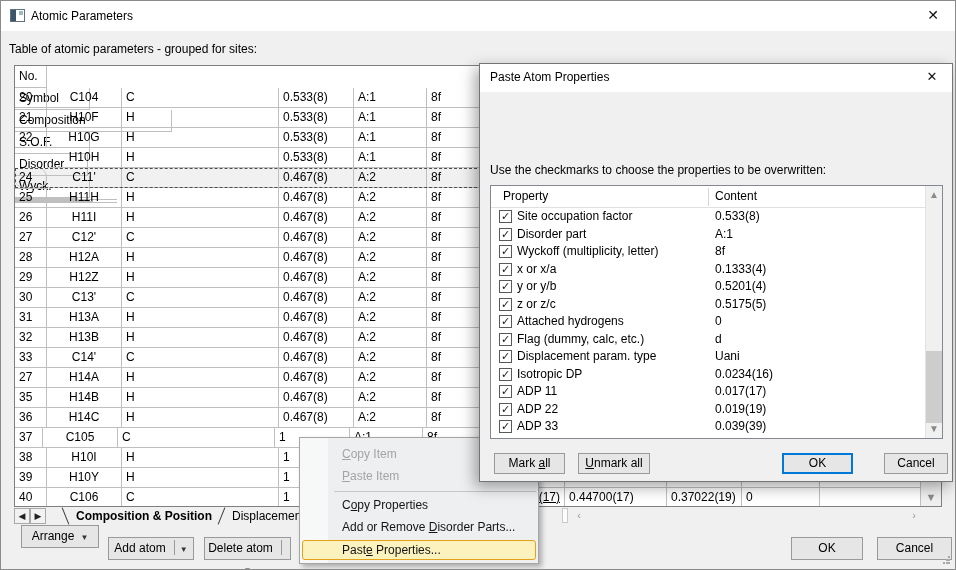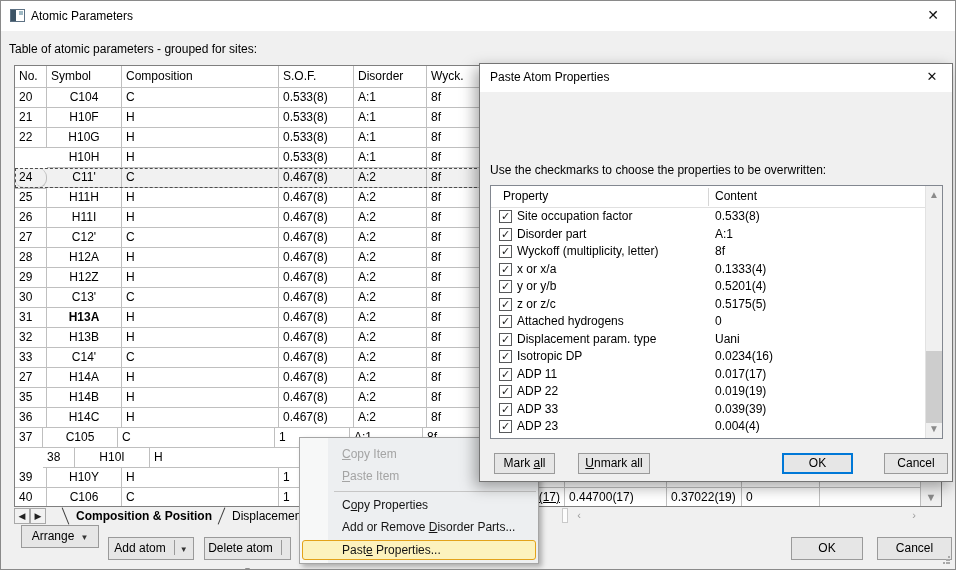--- a/index.html
+++ b/index.html
@@ -9,21 +9,21 @@
   
   .titlebar{position:absolute;left:0;top:0;width:100%;height:30px;background:#ffffff;}
   .app-icon{position:absolute;left:9px;top:8px;width:15px;height:13px;border:1px solid #5d7183;background:linear-gradient(90deg,#3d5466 0 5px,#ffffff 5px);}
   .app-icon:after{content:"";position:absolute;right:1px;top:1px;width:4px;height:4px;background:#9fb9c4;}
   .title-text{position:absolute;left:30px;top:8px;font-size:12px;}
   .win-close{position:absolute;right:0;top:0;width:44px;height:30px;text-align:center;line-height:28px;font-size:14px;color:#111;cursor:default;}
   
   .tbl-label{position:absolute;left:8px;top:41px;}
   .atoms-table{position:absolute;left:13px;top:64px;width:928px;height:442px;background:#fff;border:1px solid #7f7f7f;overflow:hidden;}
   .thead,.trow{display:flex;white-space:nowrap;}
-  .thead{height:22px;}
+  .thead{height:22px;flex-direction:column;}
   .trow{height:20px;}
   .tc{border-right:1px solid #bfbfbf;border-bottom:1px solid #bfbfbf;padding:0 4px;overflow:hidden;flex:0 0 auto;}
   .thead .tc{line-height:21px;}
   .trow .tc{line-height:19px;}
   .tc.c1{text-align:center;}
   .tc.te0{text-align:right;text-decoration:underline;}
   .trow.sel{background:#f1f1f1;outline:1px dashed #4d4d4d;outline-offset:-1px;}
   .vscroll-col{position:absolute;right:0;top:0;width:21px;height:442px;background:#f0f0f0;border-left:1px solid #bfbfbf;}
   .vscroll-down{position:absolute;left:0;bottom:0;width:20px;height:20px;color:#8a8a8a;text-align:center;line-height:18px;font-size:11px;}
   
@@ -247,21 +247,21 @@
           <div class="tc c4" style="width: 73px;">A:2</div>
           <div class="tc c5" style="width: 75px;">8f</div>
           <div class="tc te0" style="width: 63px;"></div>
           <div class="tc te1" style="width: 102px;"></div>
           <div class="tc te2" style="width: 75px;"></div>
           <div class="tc te3" style="width: 78px;"></div>
           <div class="tc te4" style="width: 102px;"></div>
         </div>
         <div class="trow">
           <div class="tc c0" style="width: 32px;">31</div>
-          <div class="tc c1" style="width: 75px; font-weight: bold;">H13A</div>
+          <div class="tc c1" style="width: 75px;">H13A</div>
           <div class="tc c2" style="width: 157px;">H</div>
           <div class="tc c3" style="width: 75px;">0.467(8)</div>
           <div class="tc c4" style="width: 73px;">A:2</div>
           <div class="tc c5" style="width: 75px;">8f</div>
           <div class="tc te0" style="width: 63px;"></div>
           <div class="tc te1" style="width: 102px;"></div>
           <div class="tc te2" style="width: 75px;"></div>
           <div class="tc te3" style="width: 78px;"></div>
           <div class="tc te4" style="width: 102px;"></div>
         </div>
@@ -337,21 +337,21 @@
           <div class="tc c3" style="width: 75px;">1</div>
           <div class="tc c4" style="width: 73px;">A:1</div>
           <div class="tc c5" style="width: 75px;">8f</div>
           <div class="tc te0" style="width: 63px;"></div>
           <div class="tc te1" style="width: 102px;"></div>
           <div class="tc te2" style="width: 75px;"></div>
           <div class="tc te3" style="width: 78px;"></div>
           <div class="tc te4" style="width: 102px;"></div>
         </div>
         <div class="trow">
-          <div class="tc c0" style="width: 32px; margin-left: 28px;">38</div>
+          <div class="tc c0" style="width: 32px;">38</div>
           <div class="tc c1" style="width: 75px;">H10I</div>
           <div class="tc c2" style="width: 157px;">H</div>
           <div class="tc c3" style="width: 75px;">1</div>
           <div class="tc c4" style="width: 73px;"></div>
           <div class="tc c5" style="width: 75px;"></div>
           <div class="tc te0" style="width: 63px;"></div>
           <div class="tc te1" style="width: 102px;"></div>
           <div class="tc te2" style="width: 75px;"></div>
           <div class="tc te3" style="width: 78px;"></div>
           <div class="tc te4" style="width: 102px;"></div>
@@ -469,20 +469,25 @@
             <span class="pl">z or z/c</span>
             <span class="pc">0.5175(5)</span>
           </div>
           <div class="prow">
             <span class="cb"></span>
             <span class="pl">Attached hydrogens</span>
             <span class="pc">0</span>
           </div>
           <div class="prow">
             <span class="cb"></span>
+            <span class="pl">Flag (dummy, calc, etc.)</span>
+            <span class="pc">d</span>
+          </div>
+          <div class="prow">
+            <span class="cb"></span>
             <span class="pl">Displacement param. type</span>
             <span class="pc">Uani</span>
           </div>
           <div class="prow">
             <span class="cb"></span>
             <span class="pl">Isotropic DP</span>
             <span class="pc">0.0234(16)</span>
           </div>
           <div class="prow">
             <span class="cb"></span>
@@ -505,19 +510,19 @@
             <span class="pc">0.004(4)</span>
           </div>
         </div>
       <div class="lscroll">
         <div class="ls-up">▲</div>
         <div class="ls-thumb"></div>
         <div class="ls-down">▼</div>
       </div>
     </div>
 
-    <div class="dlg-btn" style="left:14px;width:61px"><span>Mark </span><u>a</u><span>ll</span></div>
+    <div class="dlg-btn" style="left:14px;width:71px"><span>Mark </span><u>a</u><span>ll</span></div>
     <div class="dlg-btn" style="left:98px;width:72px"><span></span><u>U</u><span>nmark all</span></div>
     <div class="dlg-btn default" style="left:302px;width:71px">OK</div>
     <div class="dlg-btn" style="left:404px;width:64px">Cancel</div>
   </div>
 
 </div>
 
 </body></html>

